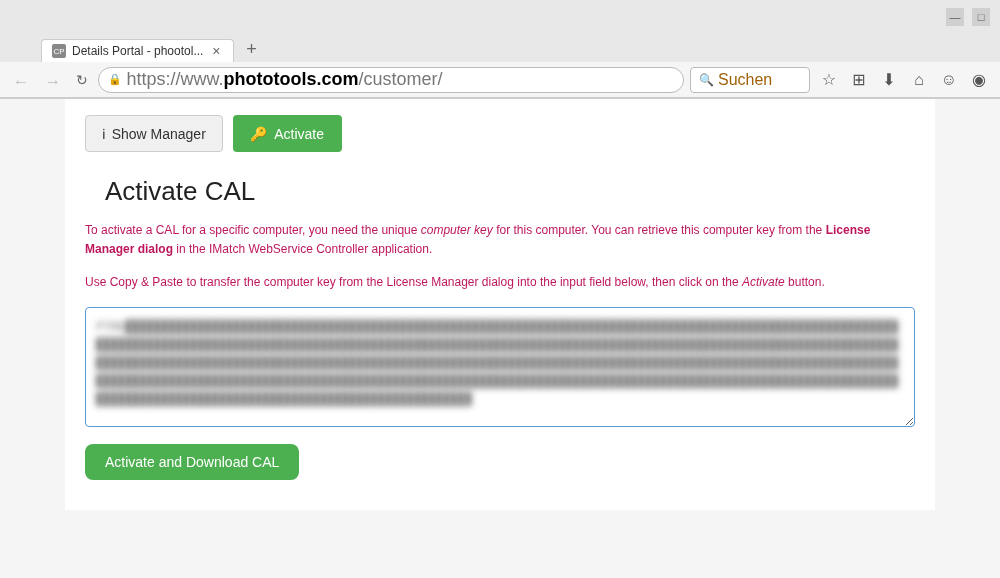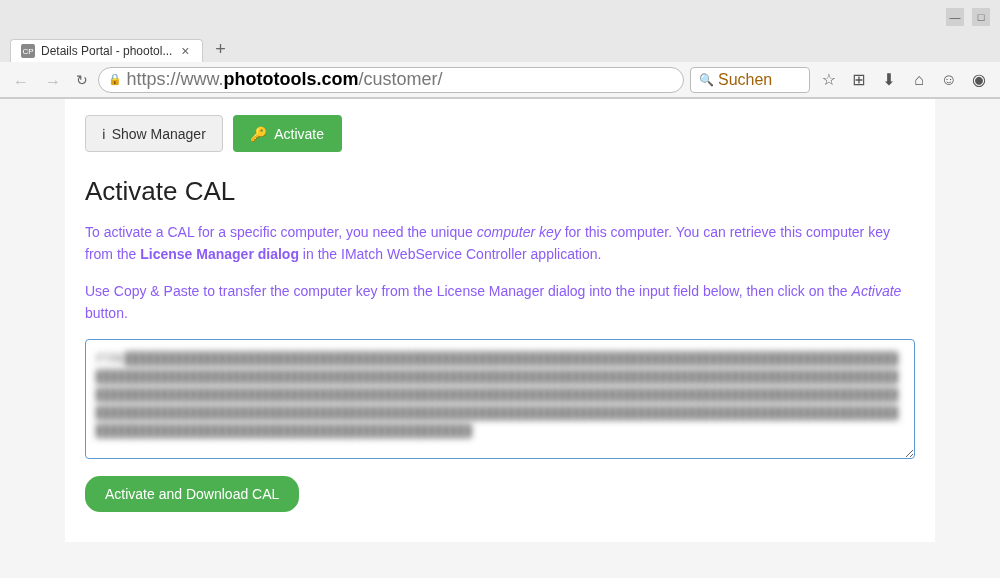--- a/index.html
+++ b/index.html
@@ -41,20 +41,21 @@
       align-items: center;
       gap: 6px;
       background: #fff;
       border: 1px solid #ccc;
       border-bottom: none;
       padding: 4px 10px;
       border-radius: 4px 4px 0 0;
       font-size: 12px;
       min-width: 160px;
       max-width: 220px;
+      margin-left: 31px;
     }
     .tab-favicon {
       width: 14px; height: 14px;
       background: #888;
       border-radius: 2px;
       font-size: 8px;
       display: flex; align-items: center; justify-content: center;
       color: white;
     }
     .tab-title { flex: 1; font-size: 12px; overflow: hidden; text-overflow: ellipsis; white-space: nowrap; }
@@ -174,25 +175,26 @@
       padding: 8px 18px;
       font-size: 14px;
       cursor: pointer;
       color: #fff;
     }
     .section-title {
       font-size: 26px;
       font-weight: normal;
       margin-bottom: 14px;
       color: #222;
+      margin-left: 20px;
     }
     .description-text {
-      font-size: 14px;
+      font-size: 12px;
       line-height: 1.6;
-      color: #8b5cf6;
+      color: #be185d;
       margin-bottom: 14px;
     }
     .description-text b { font-weight: bold; }
     .description-text em { font-style: italic; }
     .computer-key-textarea {
       width: 100%;
       height: 120px;
       border: 1px solid #5b9bd5;
       border-radius: 4px;
       padding: 10px;
@@ -203,21 +205,21 @@
       background: #fff;
       margin-bottom: 14px;
       outline: none;
     }
     .btn-activate-download {
       display: inline-flex;
       align-items: center;
       gap: 6px;
       background: #4CAF50;
       border: none;
-      border-radius: 15px;
+      border-radius: 8px;
       padding: 10px 20px;
       font-size: 14px;
       cursor: pointer;
       color: #fff;
     }
   </style>
 </head>
 <body>
 
 <div class="browser-chrome">

